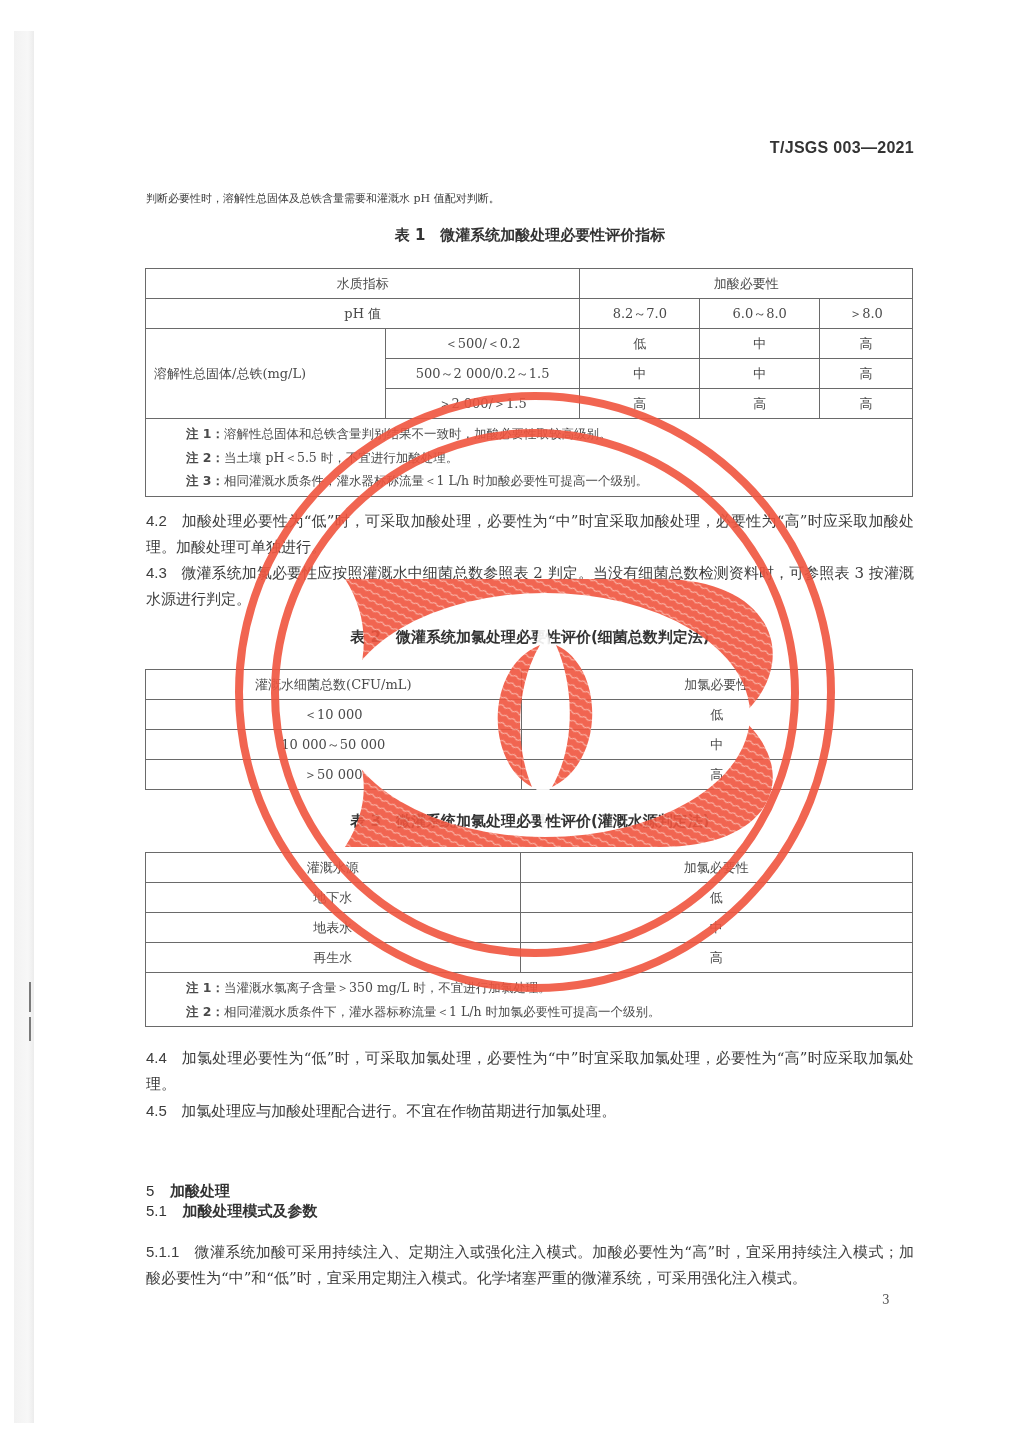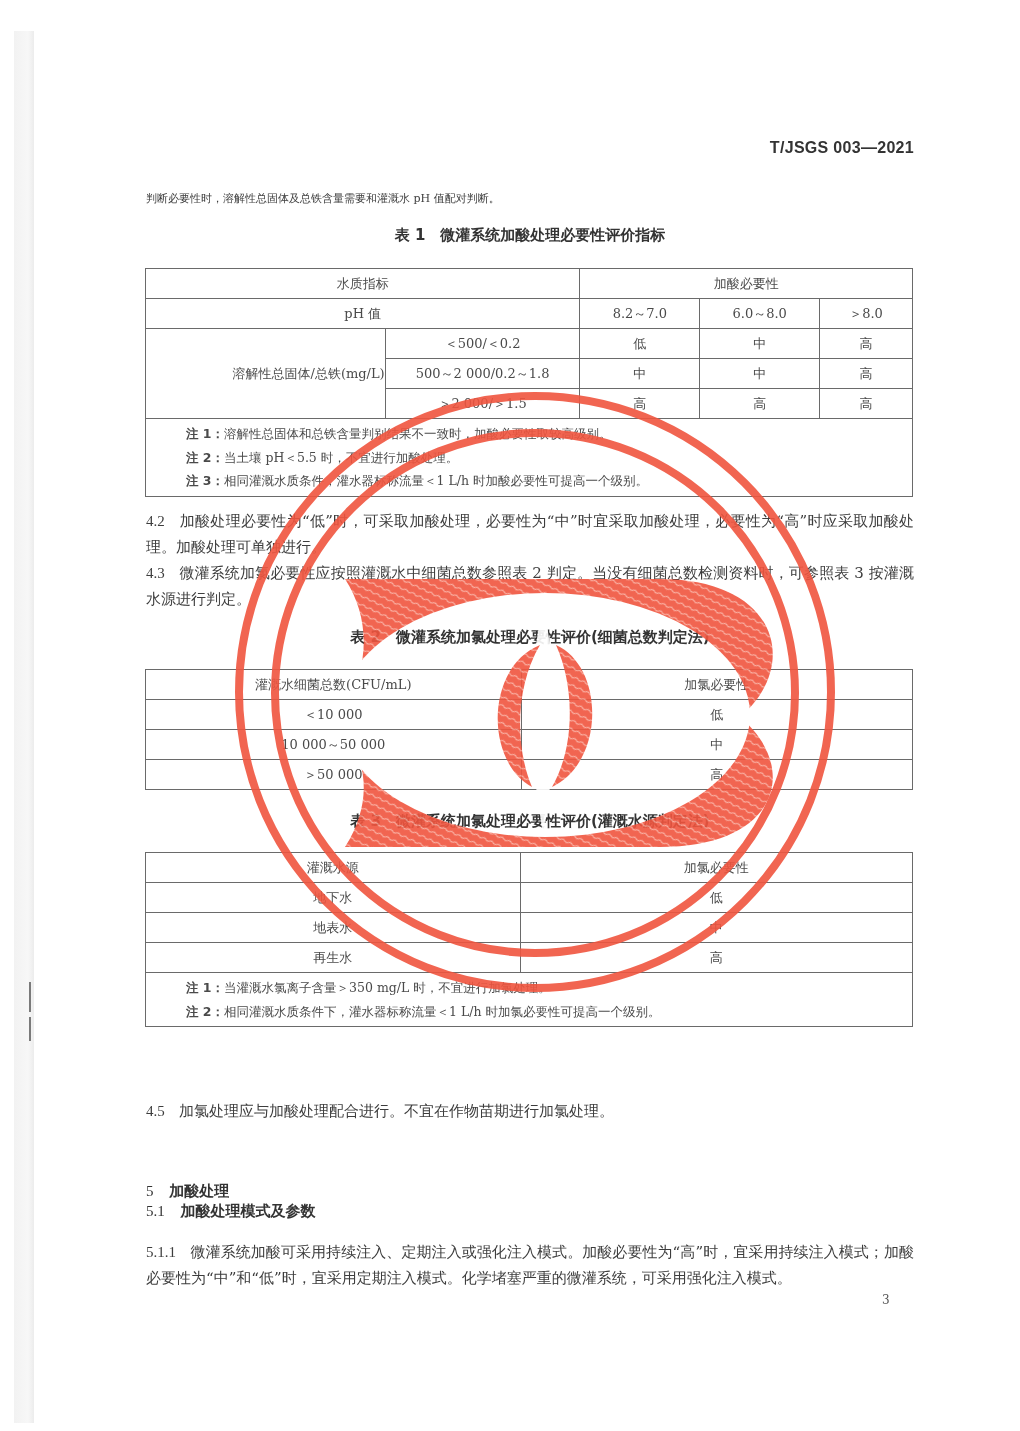--- a/index.html
+++ b/index.html
@@ -6,21 +6,21 @@
   body { width: 1020px; height: 1431px; background: #ffffff; position: relative; overflow: hidden;
          font-family: "DejaVu Serif", "Liberation Serif", serif; color: #3a3a3a; }
   .page { position: absolute; left: 0; top: 0; width: 1020px; height: 1431px; margin-top: 17px; }
   .binding-strip { position: absolute; left: 14px; top: 14px; width: 20px; height: 1392px;
                    background: linear-gradient(to right, #f2f2f2, #f7f7f7 70%, #ececec); }
   .binding-mark { position: absolute; left: 29px; width: 2px; background: #7a7a7a; }
   .abs { position: absolute; white-space: nowrap; }
   .std-code { right: 106px; top: 122px; font-family: "Liberation Sans", sans-serif; font-size: 16px; font-weight: bold; color: #333; letter-spacing: 0.3px; }
   .para { left: 146px; font-size: 11px; line-height: 26px; color: #3d3d3d; }
   .para-block { position: absolute; left: 146px; width: 768px; font-size: 15px; line-height: 26px; color: #3d3d3d; text-align: justify; }
-  .num { font-family: Liberation Serif, serif; }
+  .num { font-family: Liberation Sans, sans-serif; }
   .caption { font-family: "DejaVu Sans", "Liberation Sans", sans-serif; font-weight: bold; font-size: 15px; color: #333; left: 0; width: 1060px; text-align: center; }
   .heading { font-family: "DejaVu Sans", "Liberation Sans", sans-serif; font-weight: bold; font-size: 15px; color: #333; left: 146px; }
   table { position: absolute; border-collapse: collapse; font-size: 13px; color: #4a4a4a; }
   td, th { border: 1px solid #6a6a6a; text-align: center; font-weight: normal; padding: 0; height: 29px; }
   table.t { border: 1.5px solid #4a4a4a; }
   .notes td { text-align: left; padding: 3px 0 3px 40px; height: auto; line-height: 23.5px; font-size: 12.5px; }
   .note-label { font-weight: bold; font-family: "DejaVu Sans", sans-serif; }
   .page-num { left: 882px; top: 1276px; font-size: 12px; color: #555; }
   .stamp { position: absolute; left: 0; top: 0; width: 1020px; height: 1431px; pointer-events: none; opacity: 0.9; }
 </style>
@@ -51,28 +51,28 @@
       <th colspan="2">水质指标</th>
       <th colspan="3">加酸必要性</th>
     </tr>
     <tr>
       <td colspan="2">pH 值</td>
       <td>8.2～7.0</td>
       <td>6.0～8.0</td>
       <td>＞8.0</td>
     </tr>
     <tr>
-      <td rowspan="3" style="text-align:right;padding-left:8px;">溶解性总固体/总铁(mg/L)</td>
+      <td rowspan="3" style="text-align:left;padding-left:8px;">溶解性总固体/总铁(mg/L)</td>
       <td>＜500/＜0.2</td>
       <td>低</td>
       <td>中</td>
       <td>高</td>
     </tr>
     <tr>
-      <td>500～2 000/0.2～1.8</td>
+      <td>500～2 000/0.2～1.5</td>
       <td>中</td>
       <td>中</td>
       <td>高</td>
     </tr>
     <tr>
       <td>＞2 000/＞1.5</td>
       <td>高</td>
       <td>高</td>
       <td>高</td>
     </tr>
@@ -146,20 +146,23 @@
         </tr>
     <tr class="notes">
       <td colspan="2">
         <div><span class="note-label">注 1：</span><span>当灌溉水氯离子含量＞350 mg/L 时，不宜进行加氯处理。</span></div>
         <div><span class="note-label">注 2：</span><span>相同灌溉水质条件下，灌水器标称流量＜1 L/h 时加氯必要性可提高一个级别。</span></div>
       </td>
     </tr>
   </tbody>
     </table>
 
+  <div class="para-block" style="top:1028px;">
+    <span class="num">4.4</span>&nbsp;&nbsp;&nbsp;<span>加氯处理必要性为“低”时，可采取加氯处理，必要性为“中”时宜采取加氯处理，必要性为“高”时应采取加氯处理。</span>
+  </div>
   <div class="para-block" style="top:1081px;">
     <span class="num">4.5</span>&nbsp;&nbsp;&nbsp;<span>加氯处理应与加酸处理配合进行。不宜在作物苗期进行加氯处理。</span>
   </div>
 
   <div class="abs heading" style="top:1165px;">
     <span class="num" style="font-weight:normal">5</span>&nbsp;&nbsp;&nbsp;<span>加酸处理</span>
   </div>
   <div class="abs heading" style="top:1185px;">
     <span class="num" style="font-weight:normal">5.1</span>&nbsp;&nbsp;&nbsp;<span>加酸处理模式及参数</span>
   </div>

